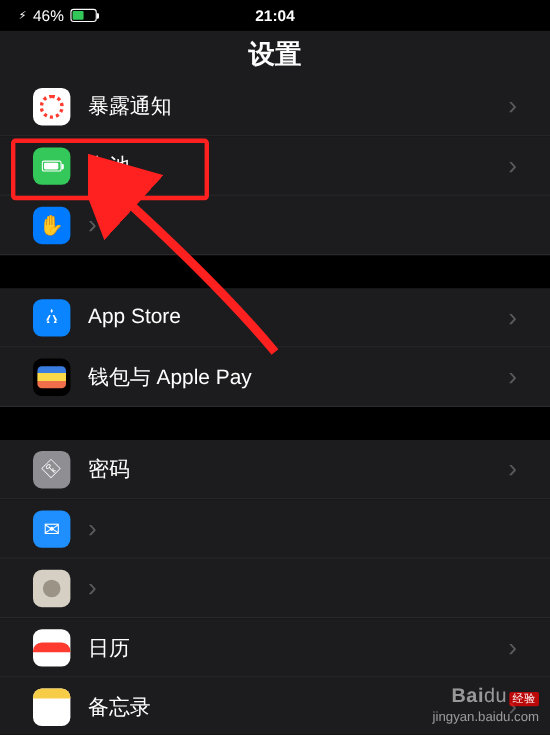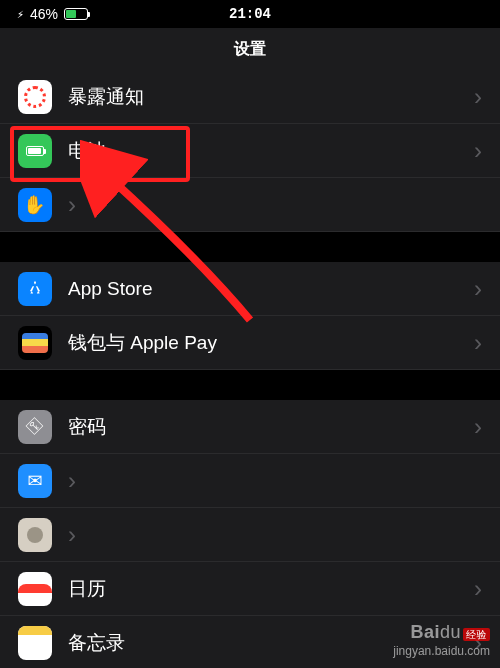--- a/index.html
+++ b/index.html
@@ -23,51 +23,51 @@
     }
     .status-left { display: flex; align-items: center; gap: 6px; }
     .status-right { display: flex; align-items: center; gap: 6px; }
     .signal-bars { display: flex; gap: 1px; align-items: flex-end; }
     .signal-bars span { width: 3px; background: #fff; }
     .signal-bars span:nth-child(1){height:5px}
     .signal-bars span:nth-child(2){height:7px}
     .signal-bars span:nth-child(3){height:9px}
     .signal-bars span:nth-child(4){height:11px}
     .wifi { font-size: 13px; }
-    .time { font-weight: 600; position: absolute; left: 50%; transform: translateX(-50%); font-family: Liberation Mono, monospace; }
+    .time { font-weight: 600; position: absolute; left: 50%; transform: translateX(-50%); }
     .battery-icon {
       width: 24px; height: 12px; border: 1px solid #fff; border-radius: 3px;
       position: relative; display: flex; align-items: center;
     }
     .battery-icon::after {
       content: ""; position: absolute; right: -3px; top: 3px;
       width: 2px; height: 5px; background: #fff; border-radius: 0 1px 1px 0;
     }
     .battery-fill { height: 8px; margin-left: 1px; background: #33c759; border-radius: 1px; width: 46%; }
     .charge-bolt { font-size: 10px; color: #fff; margin-left: 1px; }
 
     .nav-header {
       height: 42px;
       display: flex;
       align-items: center;
       justify-content: center;
       color: #fff;
-      font-size: 16px;
+      font-size: 24px;
       font-weight: 600;
       background: #1c1c1e;
     }
 
     .content { background: #000; }
     .group-gap { height: 30px; background: #000; }
 
     .row {
       display: flex;
       align-items: center;
       height: 54px;
-      padding: 0 18px;
+      padding: 0 30px;
       background: #1c1c1e;
       border-bottom: 1px solid #2b2b2d;
       position: relative;
     }
     .row:last-child { border-bottom: none; }
     .row .icon {
       width: 34px; height: 34px; border-radius: 8px;
       display: flex; align-items: center; justify-content: center;
       margin-right: 16px; flex-shrink: 0;
       font-size: 18px; color: #fff;

